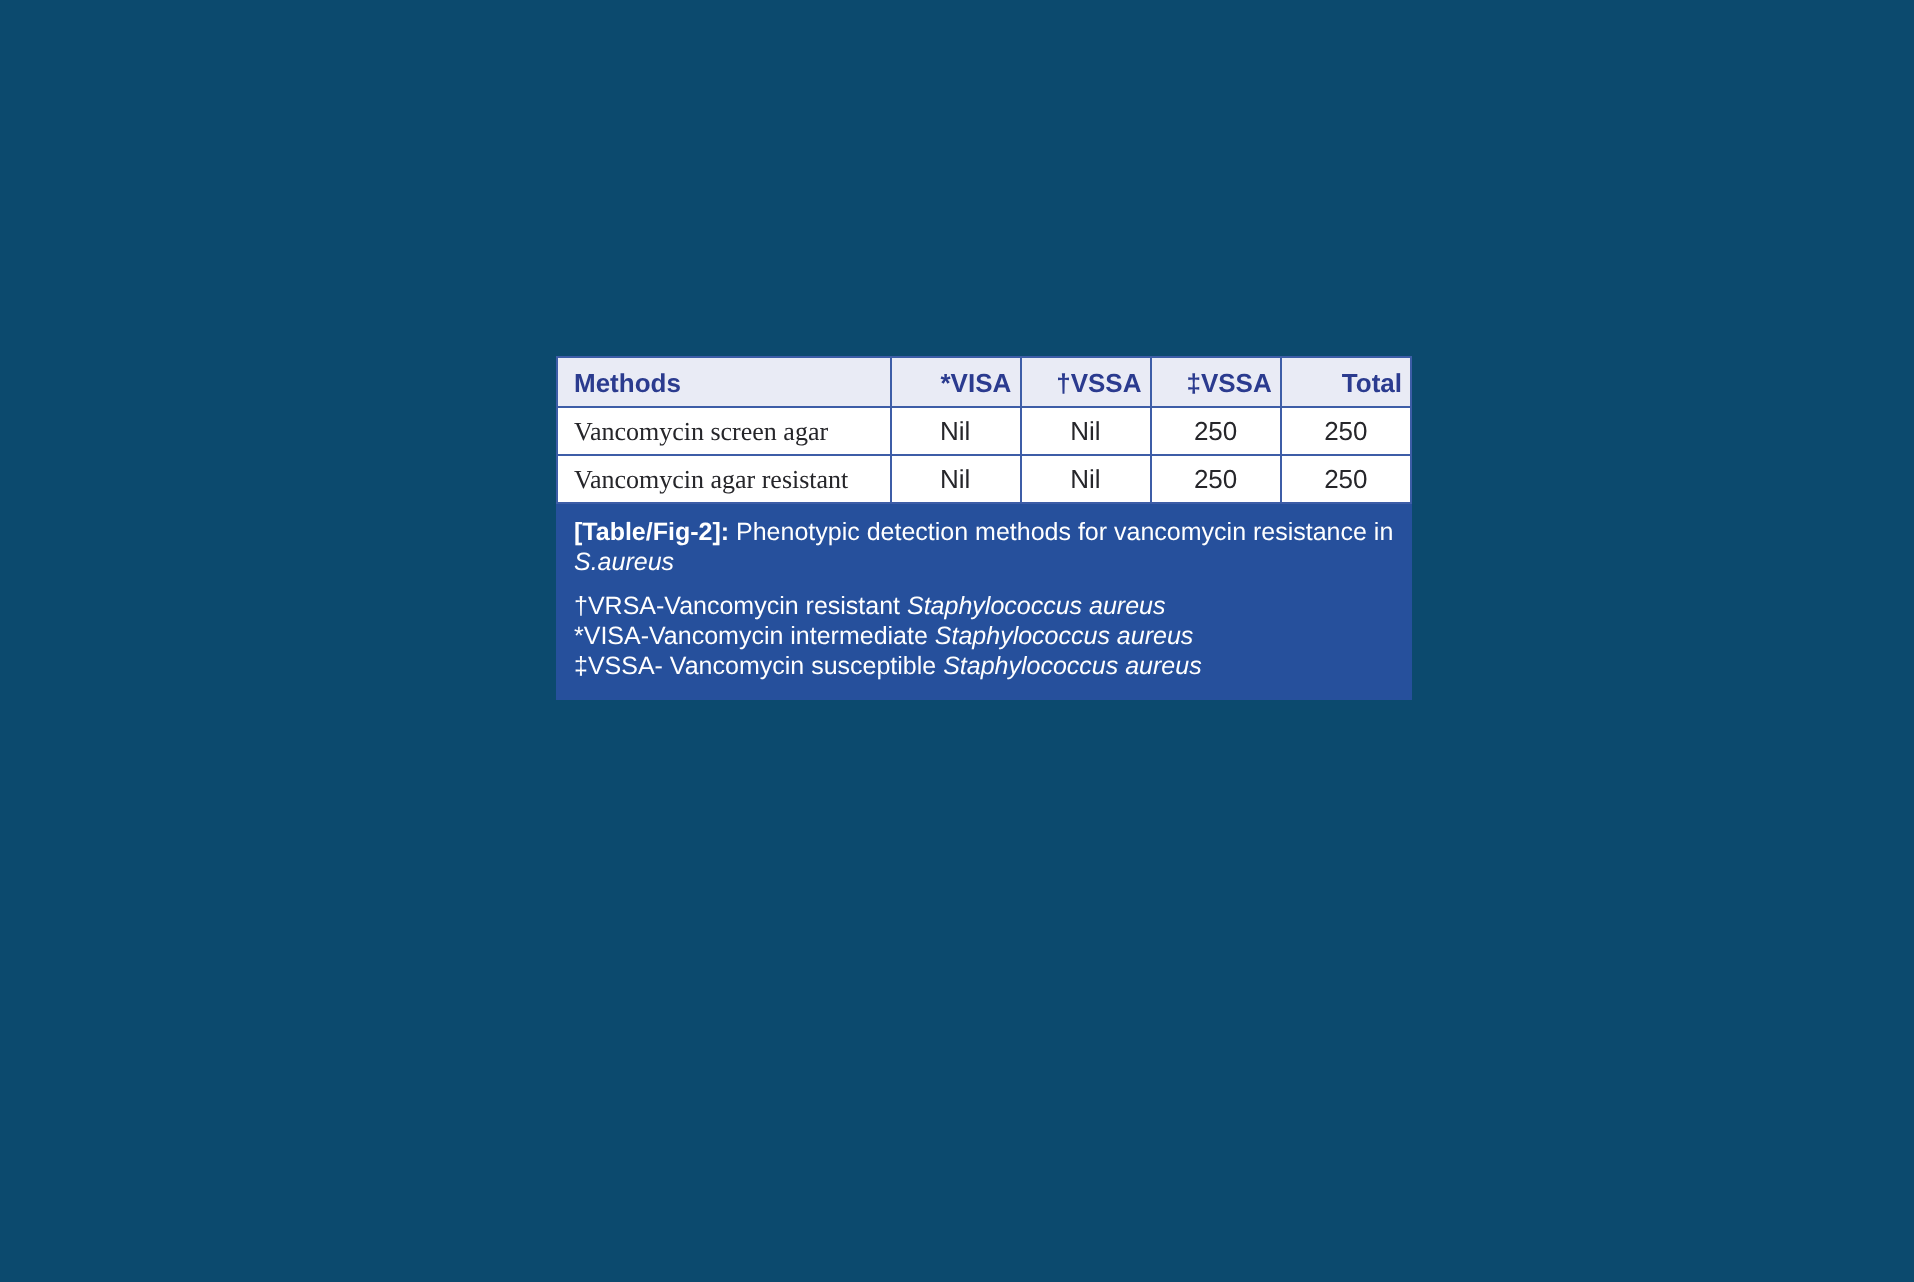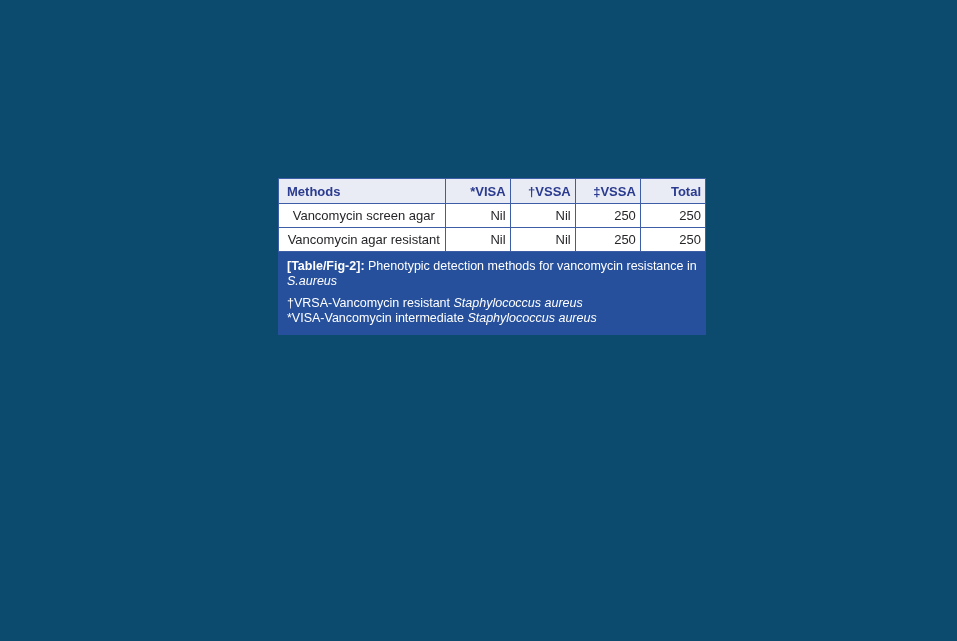--- a/index.html
+++ b/index.html
@@ -42,26 +42,27 @@
     height: 24px;
     text-align: right;
   }
   table.datatable th.col-methods {
     text-align: left;
     padding-left: 8px;
   }
   table.datatable td {
     color: #26262a;
     height: 23px;
-    text-align: right;
+    text-align: center;
     font-weight: normal;
   }
   table.datatable td.cell-method {
-    text-align: center;
+    text-align: left;
     padding-left: 8px;
+    font-family: Liberation Serif, serif;
   }
   .col-methods { width: 39%; }
   .col-small   { width: 15.25%; }
 
   .caption-block {
     background: #26509c;
     color: #ffffff;
     padding: 7px 9px 9px 9px;
     font-size: 12.5px;
     line-height: 15px;
@@ -112,17 +113,18 @@
           <td>250</td>
         </tr>
       </tbody>
     </table>
 
     <div class="caption-block">
       <p class="caption-title"><span class="bold">[Table/Fig-2]:</span><span> Phenotypic detection methods for vancomycin resistance in </span><span class="italic">S.aureus</span></p>
       <div class="footnotes">
         <p class="footnote-line"><span>†VRSA-Vancomycin resistant </span><span class="italic">Staphylococcus aureus</span></p>
         <p class="footnote-line"><span>*VISA-Vancomycin intermediate </span><span class="italic">Staphylococcus aureus</span></p>
+        <p class="footnote-line"><span>‡VSSA- Vancomycin susceptible </span><span class="italic">Staphylococcus aureus</span></p>
       </div>
     </div>
 
   </div>
 </div>
 
 </body></html>

